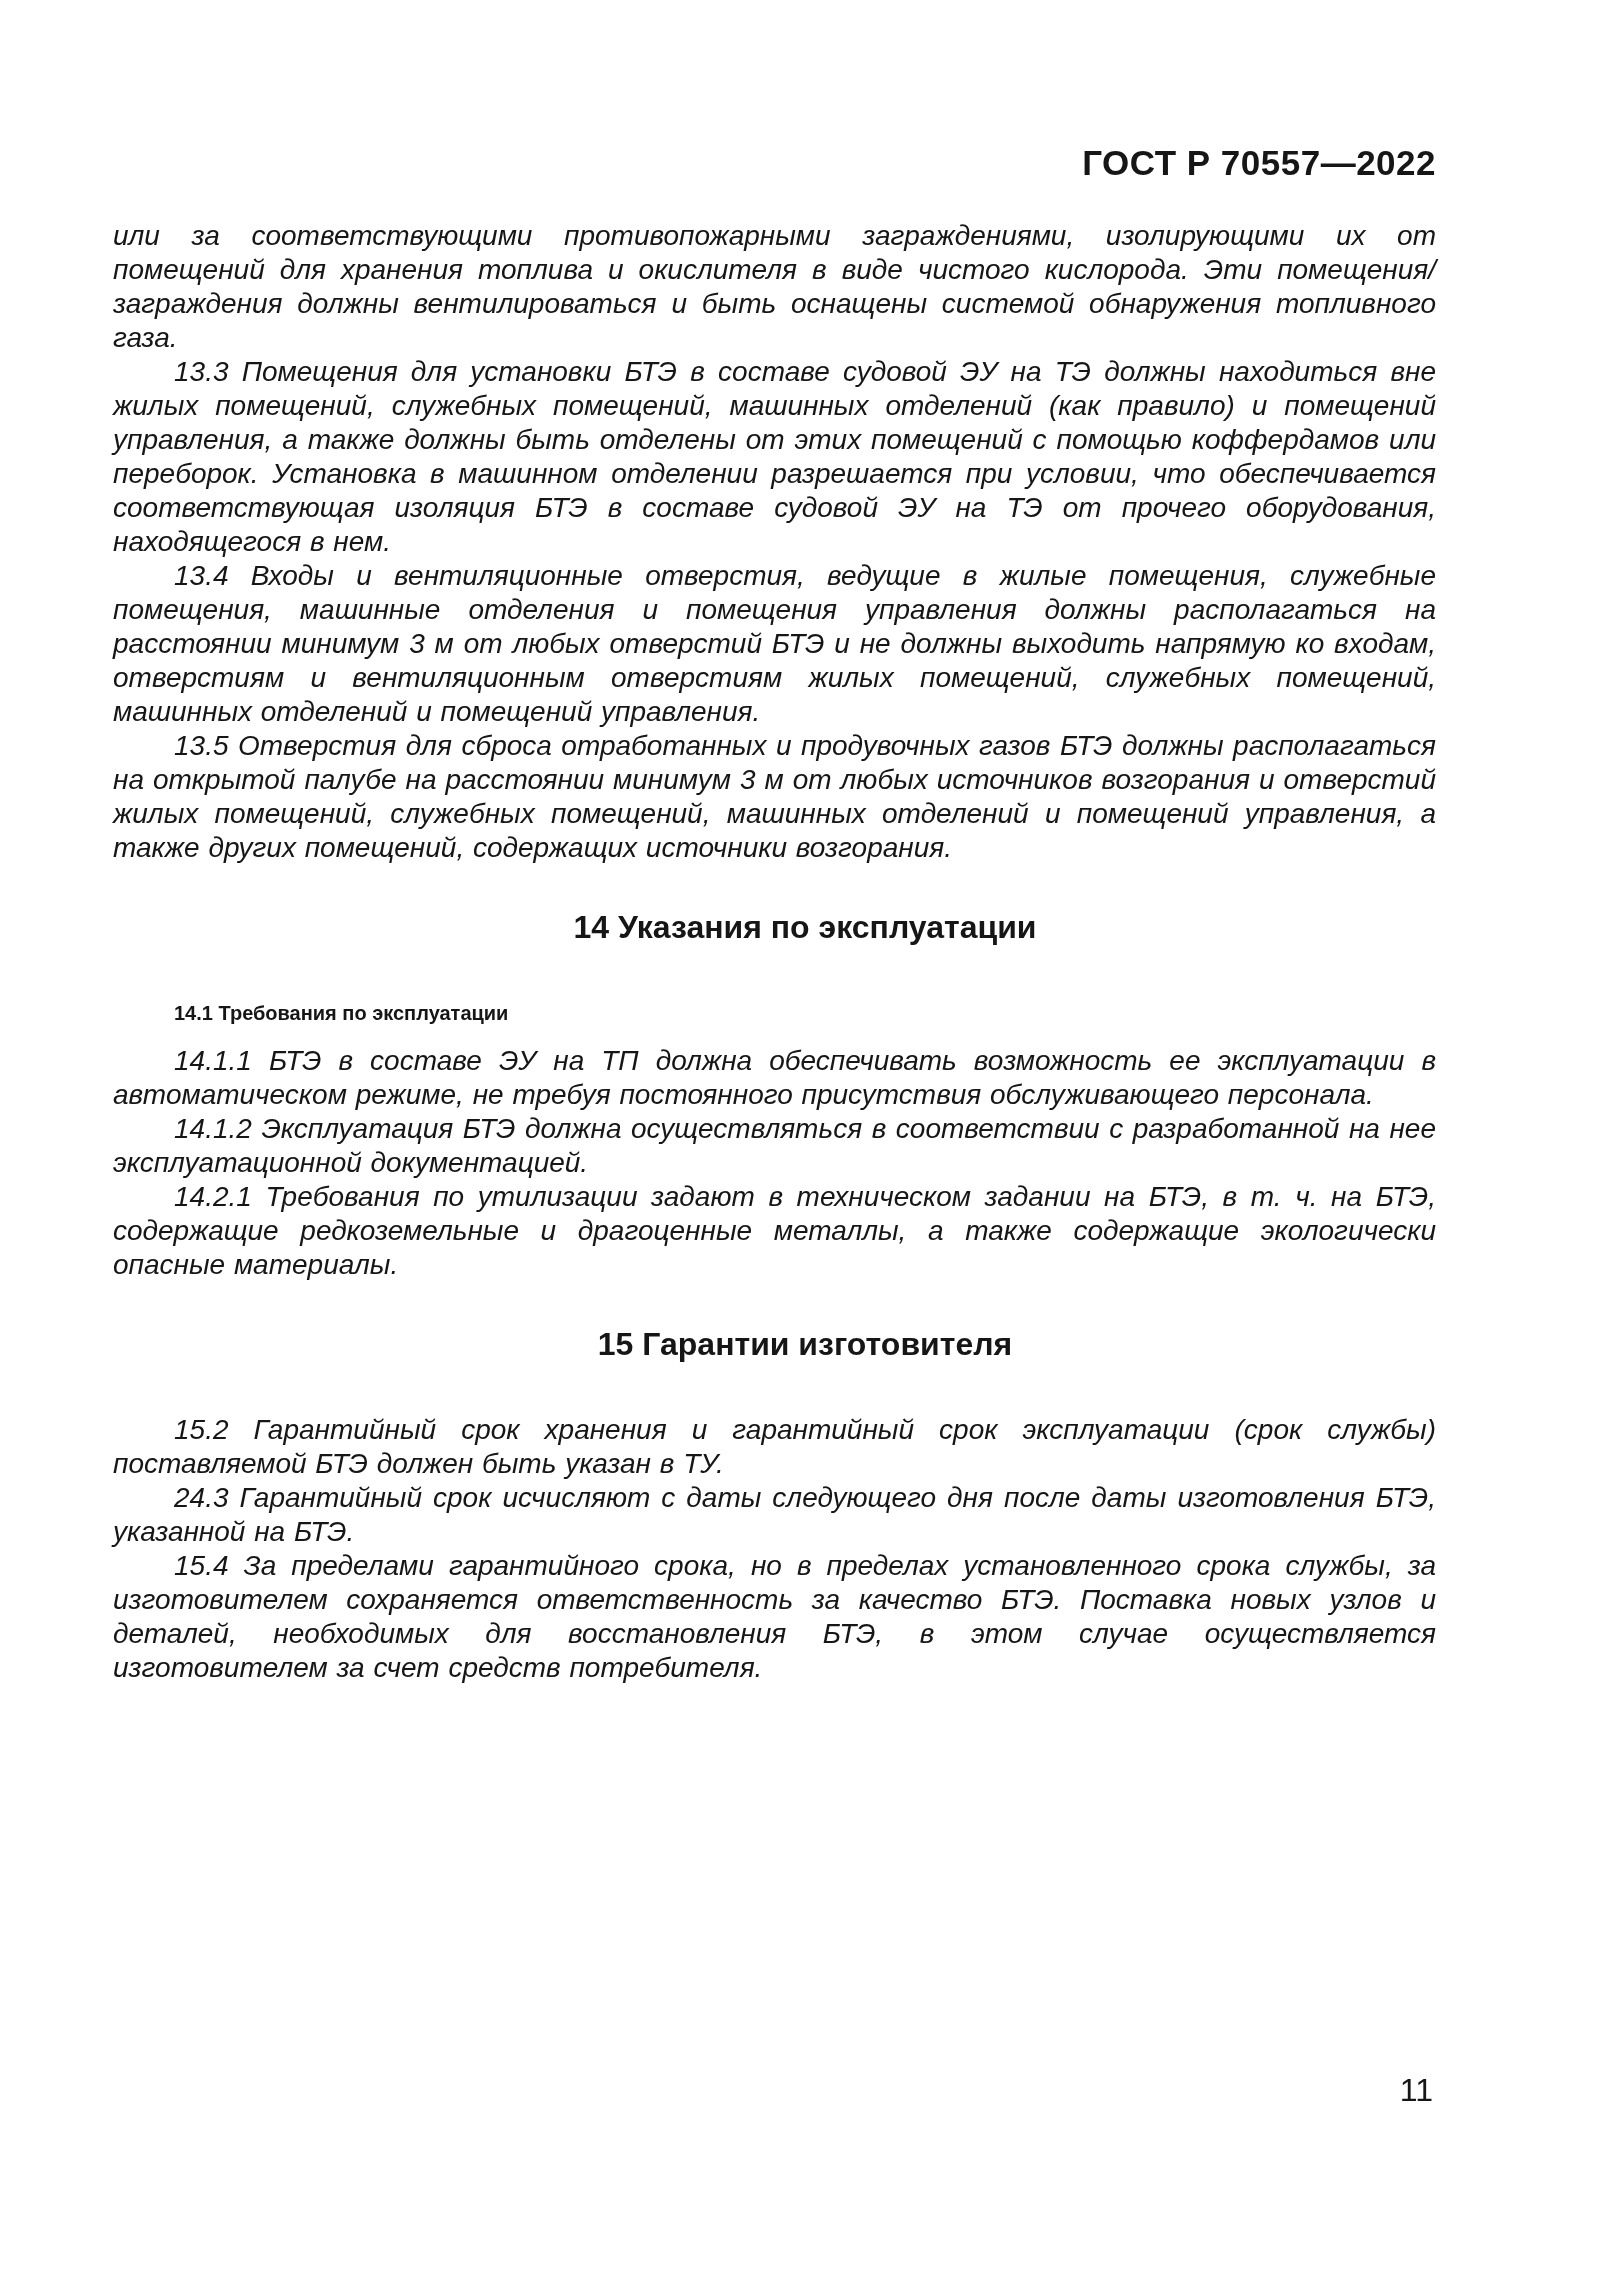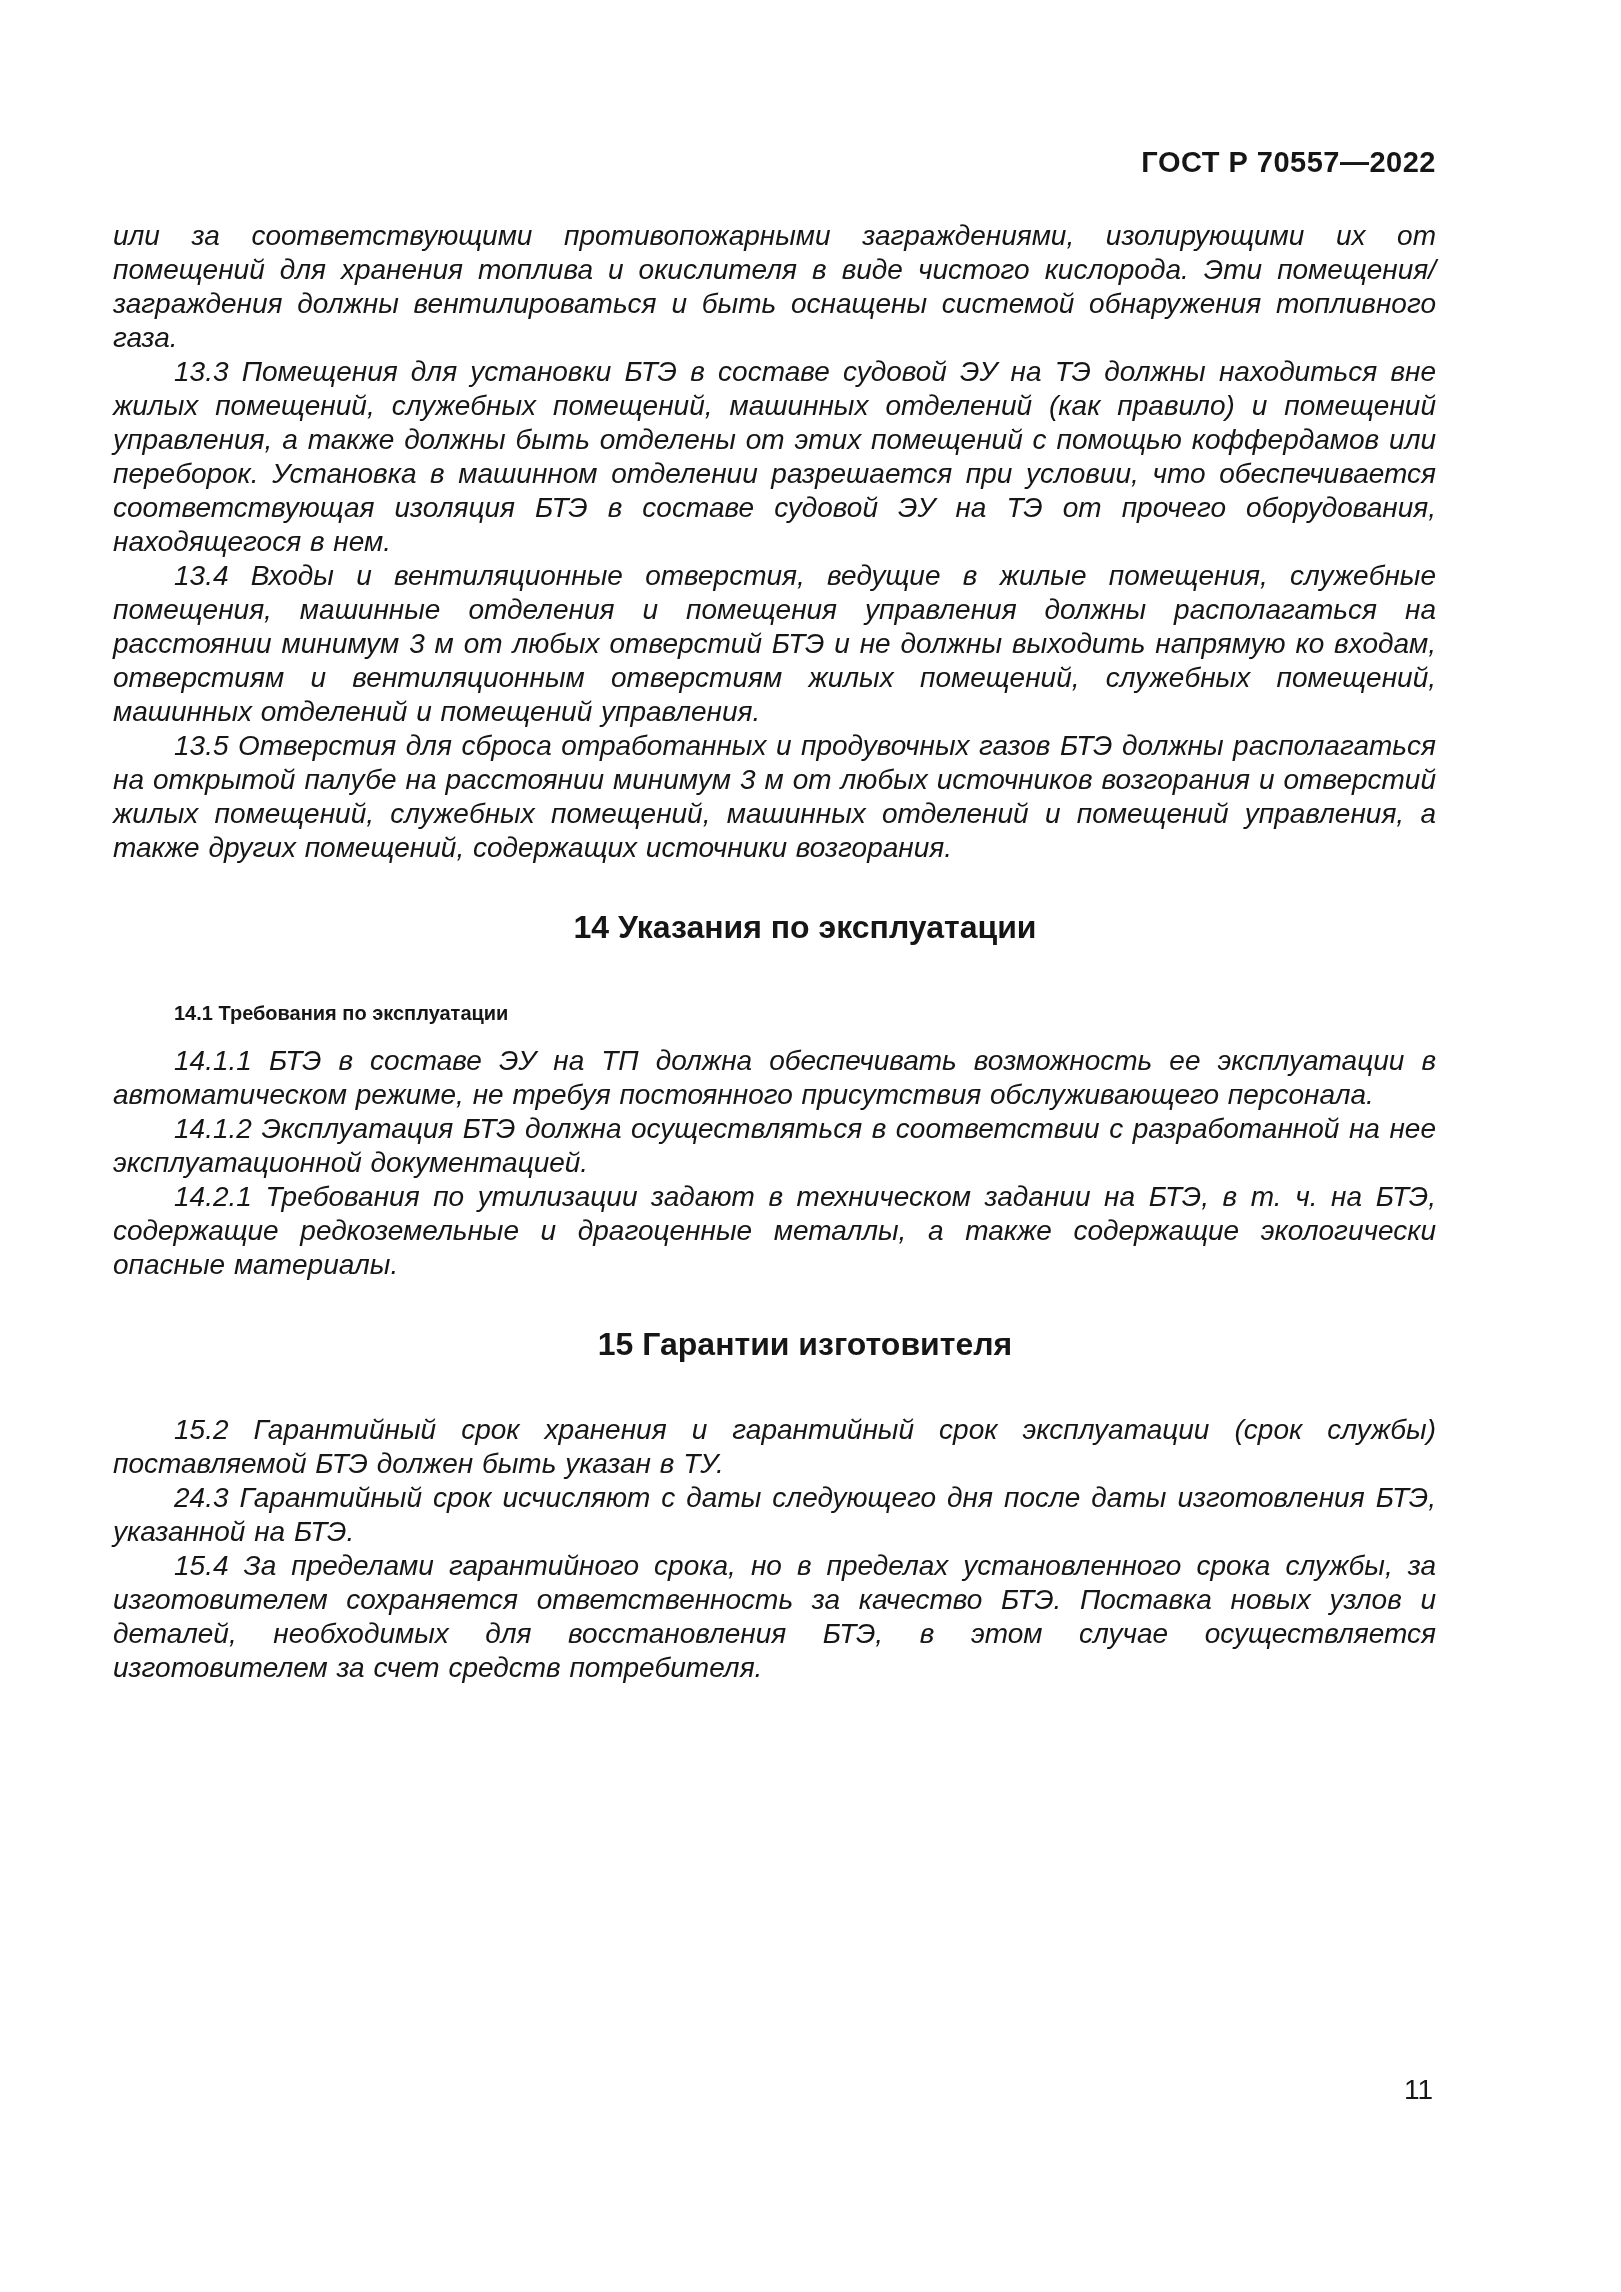--- a/index.html
+++ b/index.html
@@ -18,21 +18,21 @@
   }
   .content {
     position: absolute;
     left: 113px;
     top: 145px;
     width: 1323px;
   }
   .doc-header {
     text-align: right;
     font-weight: bold;
-    font-size: 29px;
+    font-size: 35px;
     line-height: 35px;
     margin: 0 0 39px 0;
     letter-spacing: 0.5px;
   }
   p.body-par {
     font-size: 28px;
     line-height: 34px;
     text-align: justify;
     margin: 0;
     text-indent: 61px;
@@ -56,21 +56,21 @@
     font-size: 20px;
     line-height: 34px;
     font-weight: bold;
     margin: 29px 0 13.7px 0;
     padding-left: 61px;
   }
   .page-number {
     position: absolute;
     right: 188px;
     bottom: 186px;
-    font-size: 28px;
+    font-size: 32px;
     line-height: 34px;
   }
 </style>
 </head>
 <body>
 
 <div class="page">
   <div class="content">
 
     <div class="doc-header">ГОСТ Р 70557—2022</div>

